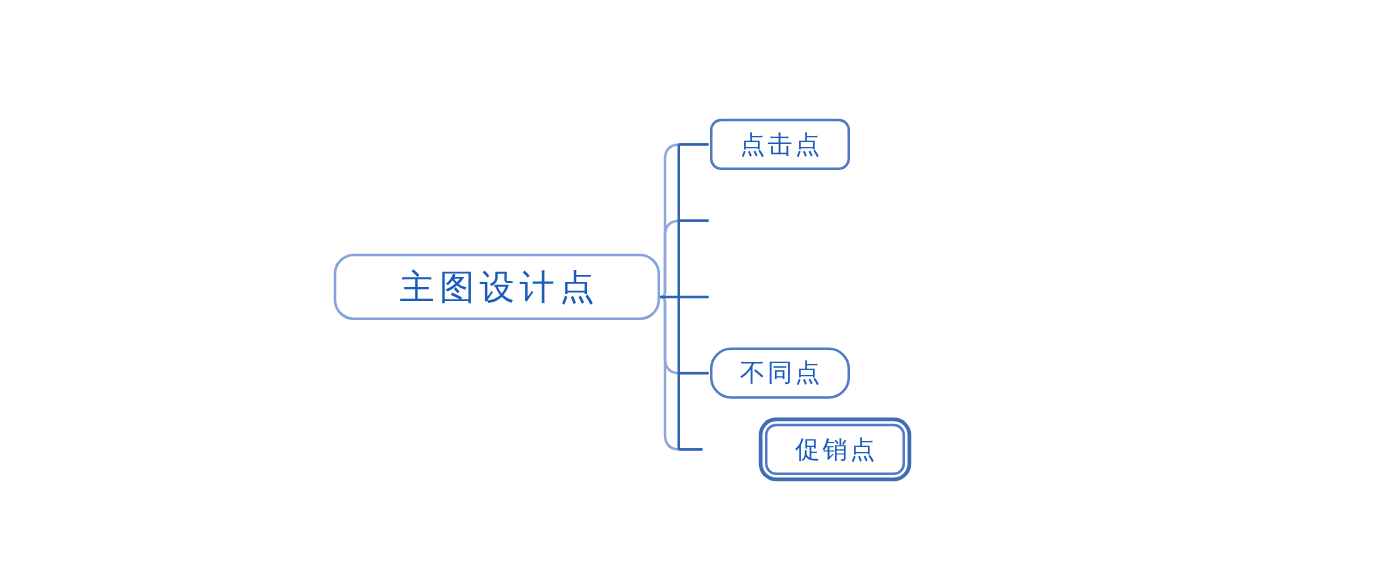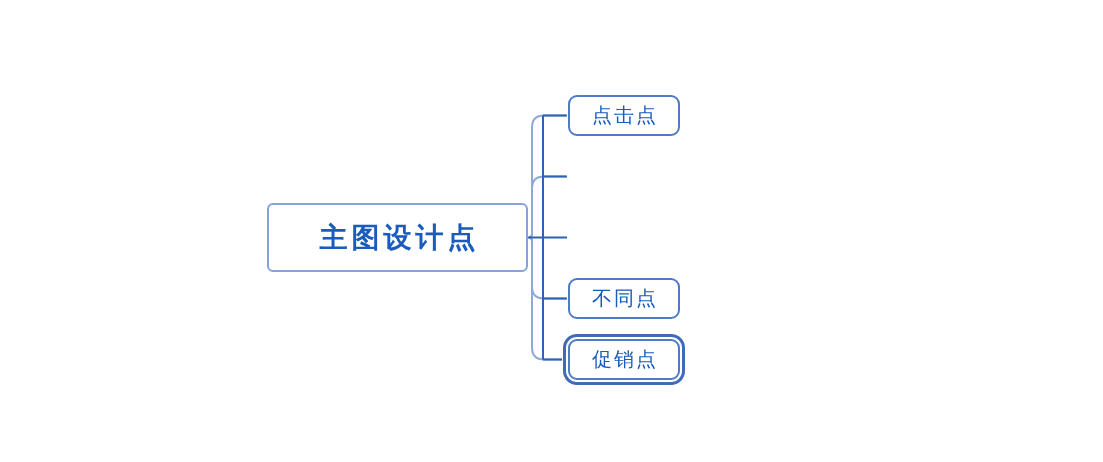--- a/index.html
+++ b/index.html
@@ -32,44 +32,44 @@
   .node {
     position: absolute;
     display: flex;
     align-items: center;
     justify-content: center;
     background: var(--bg);
     color: var(--text);
   }
   .root-node {
     left: 267px; top: 203px;
-    width: 261px; height: 69px;
+    width: 261px; height: 53px;
     border: 2px solid var(--root-border);
-    border-radius: 6px;
+    border-radius: 16px;
     font-size: 28px;
     letter-spacing: 4px;
     padding-left: 4px; 
-    font-weight: bold;
   }
   .child-node {
     left: 568px;
     width: 112px; height: 41px;
     border: 2px solid var(--child-border);
     border-radius: 9px;
     font-size: 20px;
     letter-spacing: 2px;
     padding-left: 2px;
   }
   .child-1 { top: 95px; }
   .child-2 { top: 156px; }
   .child-3 { top: 217px; }
-  .child-4 { top: 278px; }
+  .child-4 { top: 278px; border-radius: 17px; }
   .child-5 { top: 339px; }
   .child-node.selected {
     box-shadow: 0 0 0 2px var(--bg), 0 0 0 5px var(--ring);
+    margin-left: 44px;
   }
   .connectors path { fill: none; stroke-width: 2; }
   .connectors .light { stroke: var(--line-light); }
   .connectors .dark  { stroke: var(--line-dark); }
 </style>
 </head>
 <body>
 
 <div class="canvas">
 

